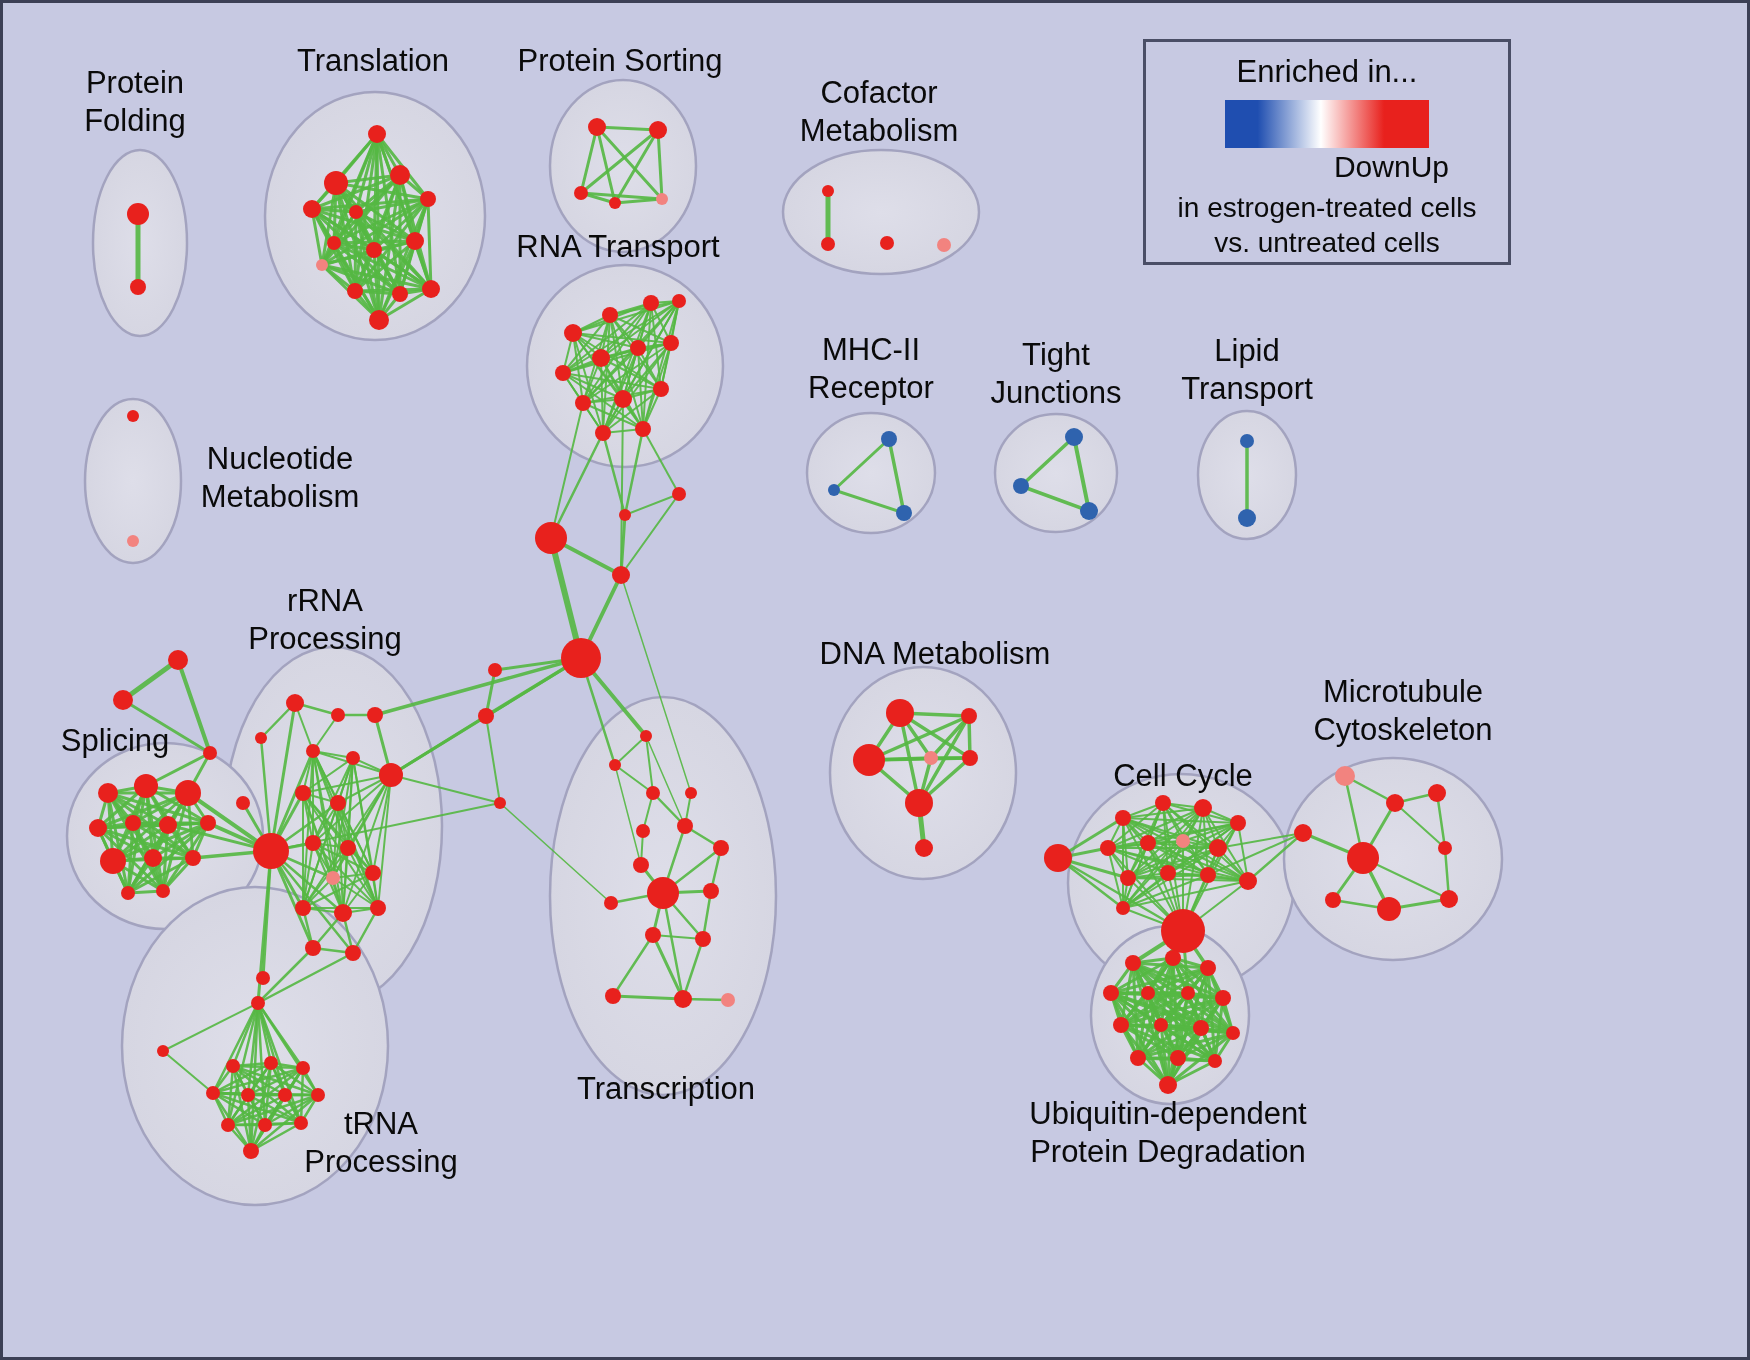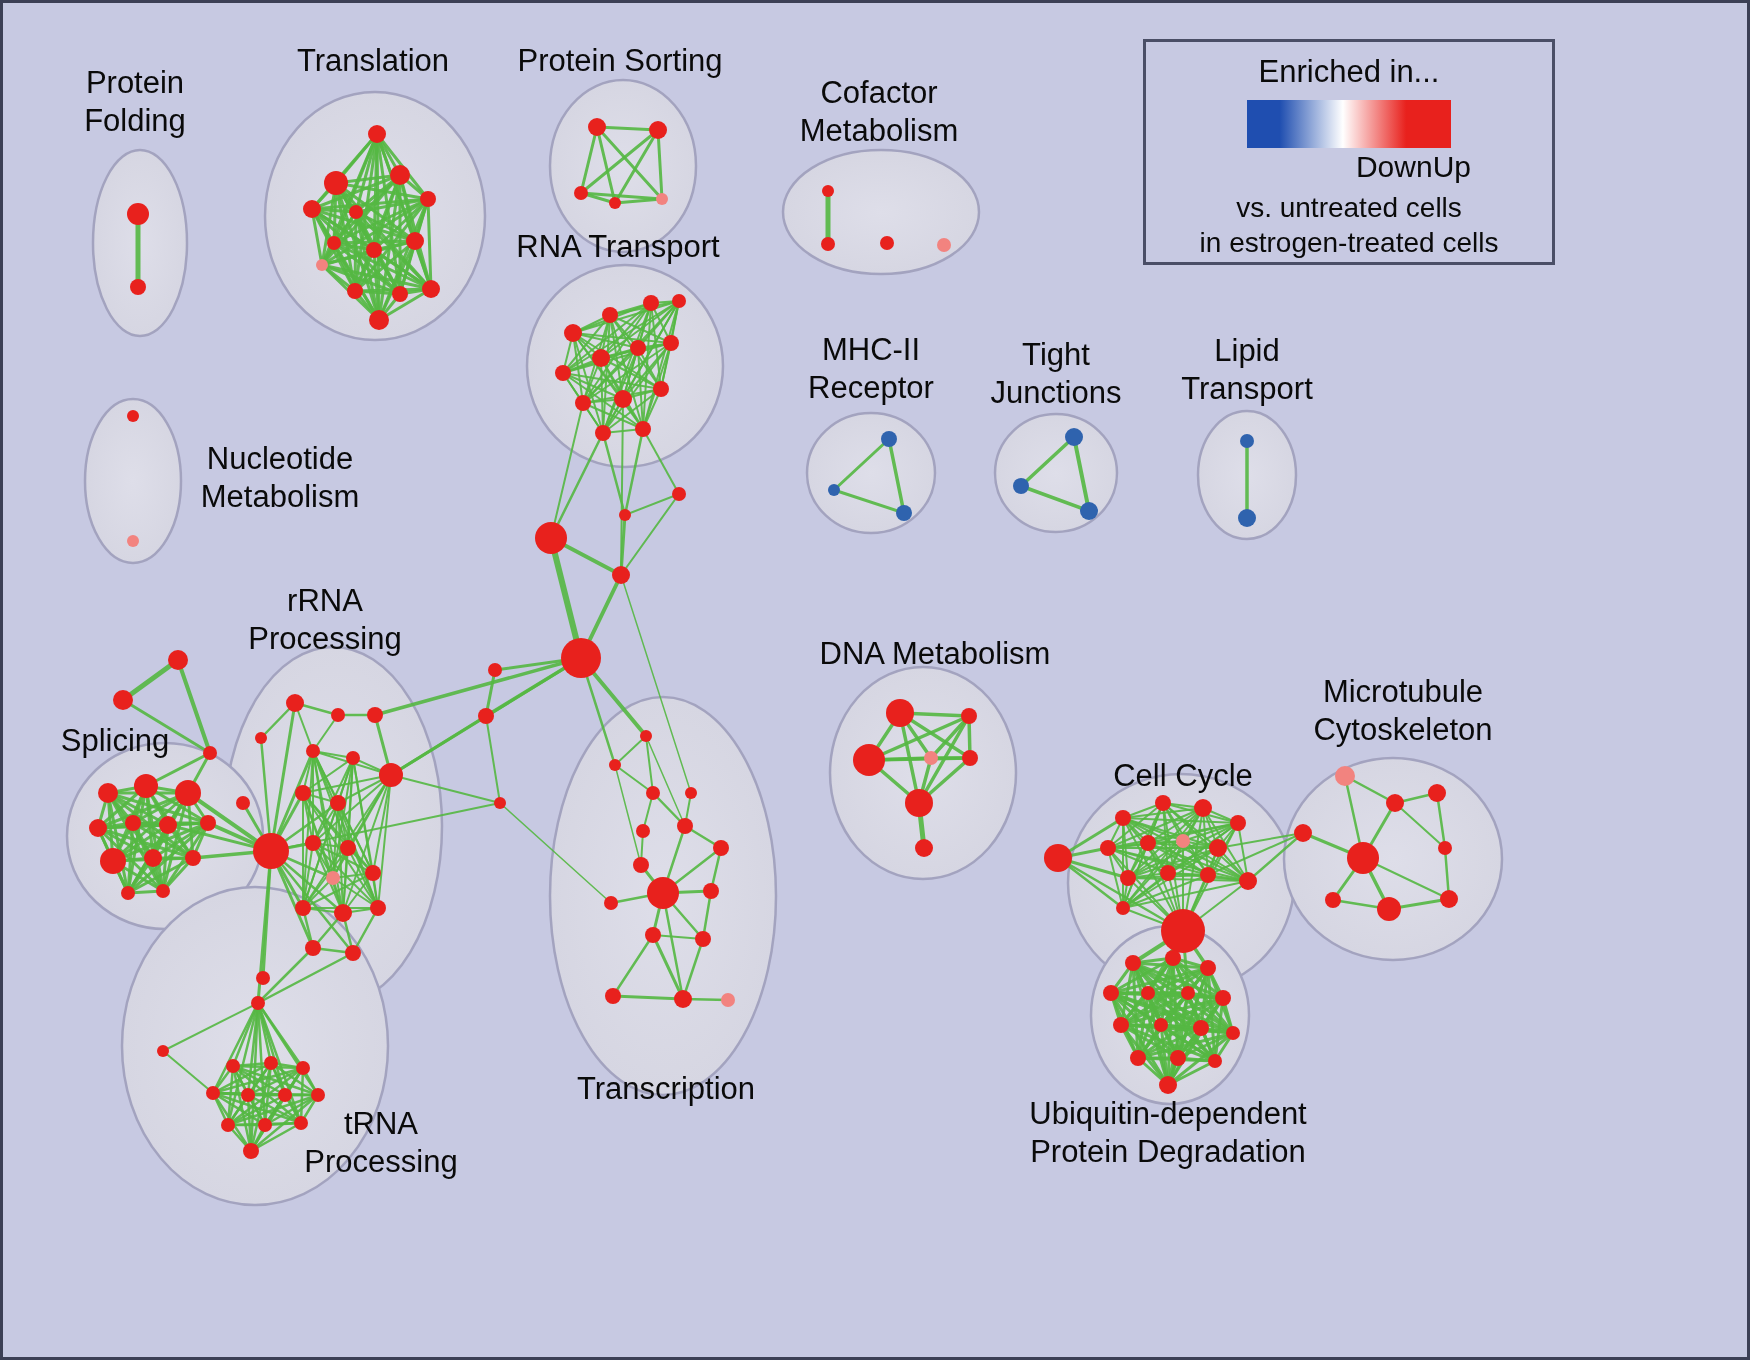--- a/index.html
+++ b/index.html
@@ -14,21 +14,21 @@
   }
   svg.net { position:absolute; left:0; top:0; }
   svg.net text {
     font-family:"Liberation Sans", sans-serif;
     font-size:31px;
     fill:#0a0a0a;
   }
   .legend {
     position:absolute;
     left:1140px; top:36px;
-    width:412px; height:226px;
+    width:368px; height:226px;
     background:#c7c9e2;
     border:3px solid #4a4e66;
     box-sizing:border-box;
     text-align:center;
     color:#0a0a0a;
   }
   .legend-title { font-size:31px; margin-top:12px; }
   .legend-bar {
     width:204px; height:48px;
     margin:10px auto 0 auto;
@@ -976,17 +976,17 @@
     </svg>
 
   <div class="legend">
     <div class="legend-title">Enriched in...</div>
     <div class="legend-bar" style="background: linear-gradient(90deg, rgb(31, 78, 176) 0%, rgb(31, 78, 176) 16%, rgb(255, 255, 255) 47%, rgb(232, 33, 29) 78%, rgb(232, 33, 29) 100%);"></div>
     <div class="legend-ends">
       <span>Down</span>
       <span>Up</span>
     </div>
     <div class="legend-caption">
+      <div>in estrogen-treated cells</div>
       <div>vs. untreated cells</div>
-      <div>in estrogen-treated cells</div>
     </div>
   </div>
 </div>
 
 </body></html>

